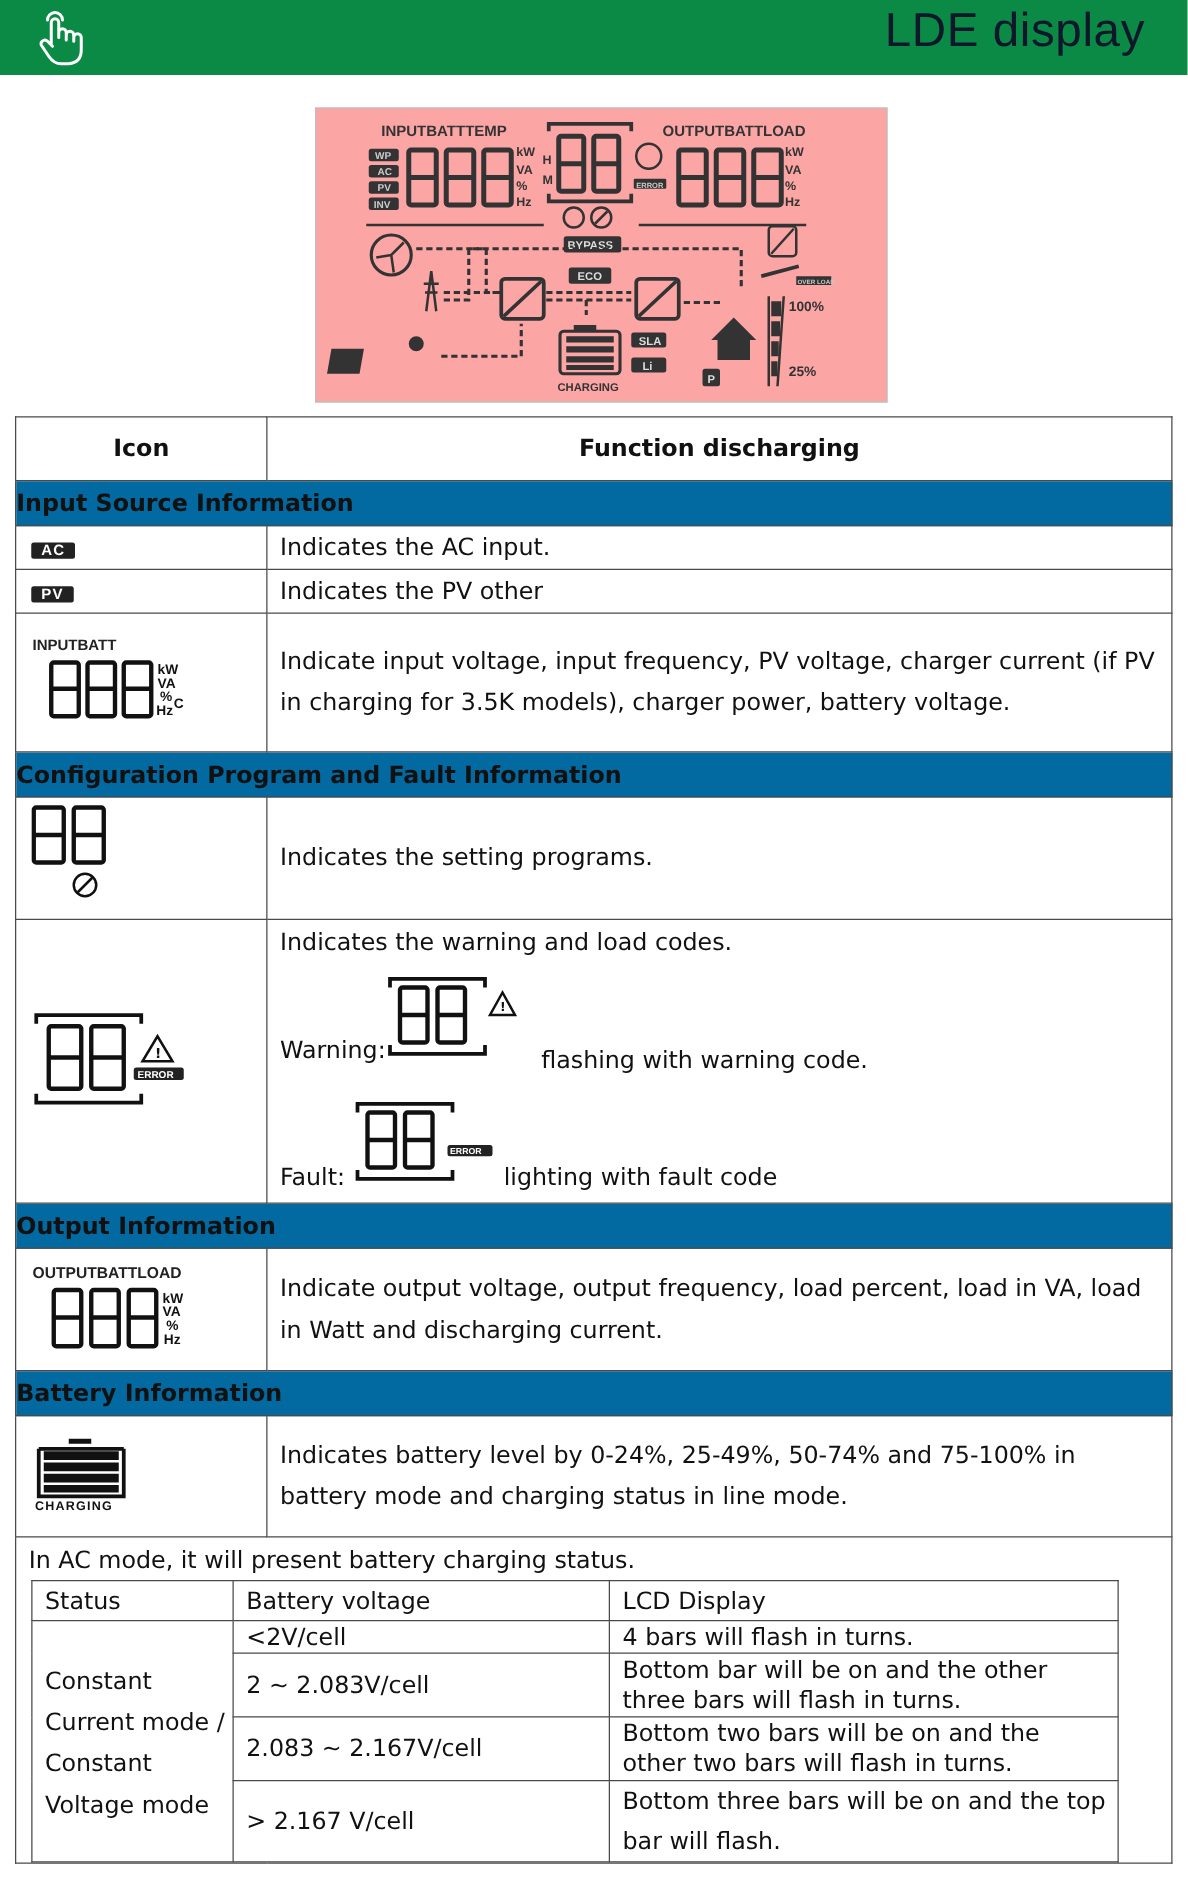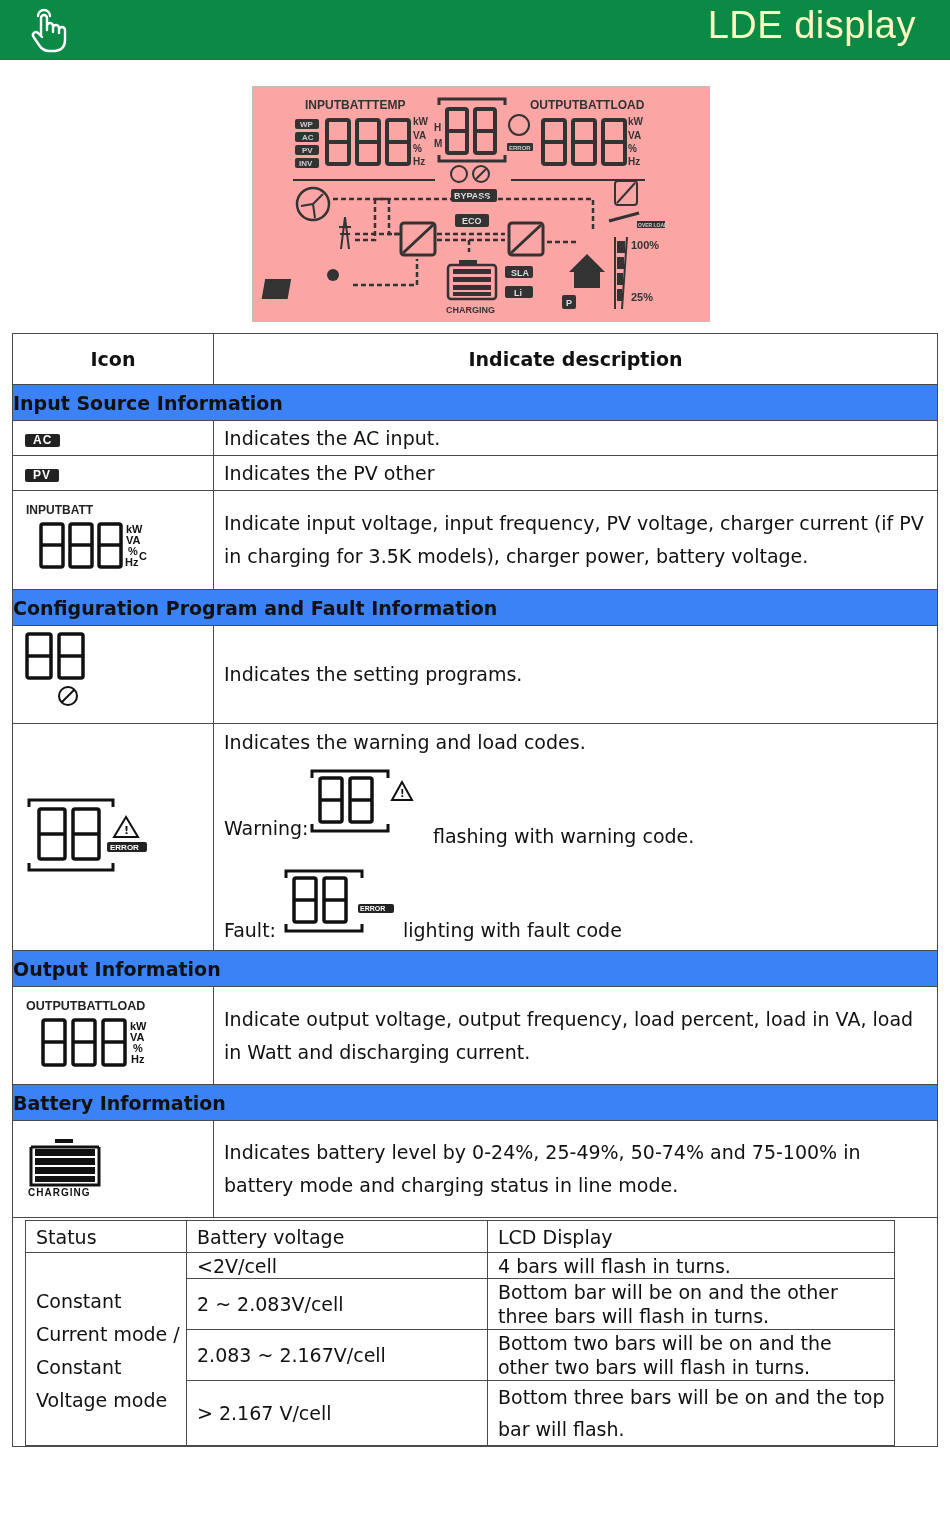--- a/index.html
+++ b/index.html
@@ -1,27 +1,27 @@
 <!DOCTYPE html>
 <html><head>
 <meta charset="utf-8">
 <style>
   html, body { margin:0; padding:0; background:#fff; }
   body { width:950px; height:1519px; position:relative; overflow:hidden; font-family:"DejaVu Sans", sans-serif; color:#111; }
   .banner { position:absolute; left:0; top:0; width:950px; height:60px; background:#0b8a45; }
   .banner .hand { position:absolute; left:26px; top:8px; width:44px; height:46px; }
-  .banner .title { position:absolute; right:34px; top:4px; font-family:"Liberation Sans", sans-serif; font-size:38px; color:#fef9c3; letter-spacing:0.5px; }
+  .banner .title { position:absolute; right:34px; top:4px; font-family:"Liberation Sans", sans-serif; font-size:38px; color:#0f172a; letter-spacing:0.5px; }
 
   .lcd { position:absolute; left:252px; top:86px; width:456px; height:234px; background:#fca5a5; border:1px solid #bdbdbd; }
   .lcd svg { width:100%; height:100%; display:block; }
 
   table.main { position:absolute; left:12px; top:333px; width:926px; border-collapse:collapse; font-family:"DejaVu Sans", sans-serif; }
   table.main td, table.main th { border:1.5px solid #4a4a4a; padding:0; }
   .hdr th { height:50px; font-weight:bold; font-size:19px; text-align:center; }
-  .sect td { background:#3b82f6; height:35px; font-weight:bold; font-size:19px; padding-left:11px; }
+  .sect td { background:#0369a1; height:35px; font-weight:bold; font-size:19px; padding-left:11px; }
   .iconcell { width:188px; vertical-align:middle; padding-left:12px !important; }
   .desc { font-size:19px; line-height:33px; padding-left:10px !important; padding-right:8px !important; }
   .row-sm td { height:34px; }
   .tag { display:inline-block; background:#222; color:#fff; font-family:"Liberation Sans", sans-serif; font-weight:bold; font-size:12px; padding:0 8px; height:13px; line-height:13px; border-radius:2px; letter-spacing:1px; }
 
   .ac-note { font-size:19px; padding-left:10px !important; }
   table.sub { border-collapse:collapse; width:870px; margin:2px 0 0 12px; }
   table.sub td { border:1.5px solid #4a4a4a; font-size:19px; padding-left:10px; vertical-align:middle; }
   table.sub td.lcdtxt { line-height:24px; padding-right:6px; }
 </style>
@@ -166,35 +166,35 @@
       <rect x="364" y="202" width="5" height="12" fill="#333"></rect>
     <text x="378" y="162" font-size="11" fill="#333">100%</text>
     <text x="378" y="214" font-size="11" fill="#333">25%</text>
   </svg>
 </div>
 
 <table class="main">
   <tbody>
       <tr class="hdr">
     <th style="width:188px">Icon</th>
-    <th>Indicate description</th>
+    <th>Function discharging</th>
   </tr>
 
   <tr class="sect">
         <td colspan="2">Input Source Information</td>
       </tr>
   <tr class="row-sm">
     <td class="iconcell"><span class="tag">AC</span></td>
     <td class="desc">Indicates the AC input.</td>
   </tr>
   <tr class="row-sm">
     <td class="iconcell"><span class="tag">PV</span></td>
     <td class="desc">Indicates the PV other</td>
   </tr>
-  <tr style="height:99px">
+  <tr style="height:111px">
     <td class="iconcell">
       <svg width="150" height="72" viewBox="0 0 150 72">
         <text x="1" y="12" font-family="Liberation Sans, sans-serif" font-weight="bold" font-size="12" fill="#222">INPUTBATT</text>
         <g fill="none" stroke="#111" stroke-width="3.5">
           <rect x="16" y="22" width="22" height="43" rx="2"></rect>
               <line x1="16" y1="43" x2="38" y2="43"></line>
           <rect x="45" y="22" width="22" height="43" rx="2"></rect>
               <line x1="45" y1="43" x2="67" y2="43"></line>
           <rect x="74" y="22" width="22" height="43" rx="2"></rect>
               <line x1="74" y1="43" x2="96" y2="43"></line>
@@ -315,20 +315,21 @@
         <rect x="10" y="32" width="60" height="7" fill="#111"></rect>
         <rect x="10" y="41" width="60" height="6" fill="#111"></rect>
         <text x="3" y="61" font-family="Liberation Sans, sans-serif" font-weight="bold" font-size="10" fill="#111" letter-spacing="1">CHARGING</text>
       </svg>
     </td>
     <td class="desc">Indicates battery level by 0-24%, 25-49%, 50-74% and 75-100% in battery mode and charging status in line mode.</td>
   </tr>
 
   <tr>
     <td colspan="2" style="padding:0 0 0 0; border-bottom:1.5px solid #4a4a4a;">
+      <div class="ac-note" style="padding-left:10px; height:32px; line-height:36px;">In AC mode, it will present battery charging status.</div>
       <table class="sub">
         <tbody>
               <tr style="height:32px">
           <td style="width:150px">Status</td>
           <td style="width:290px">Battery voltage</td>
           <td>LCD Display</td>
         </tr>
         <tr style="height:26px">
           <td rowspan="4" style="line-height:33px; padding-top:4px;">
             <div>Constant</div>

